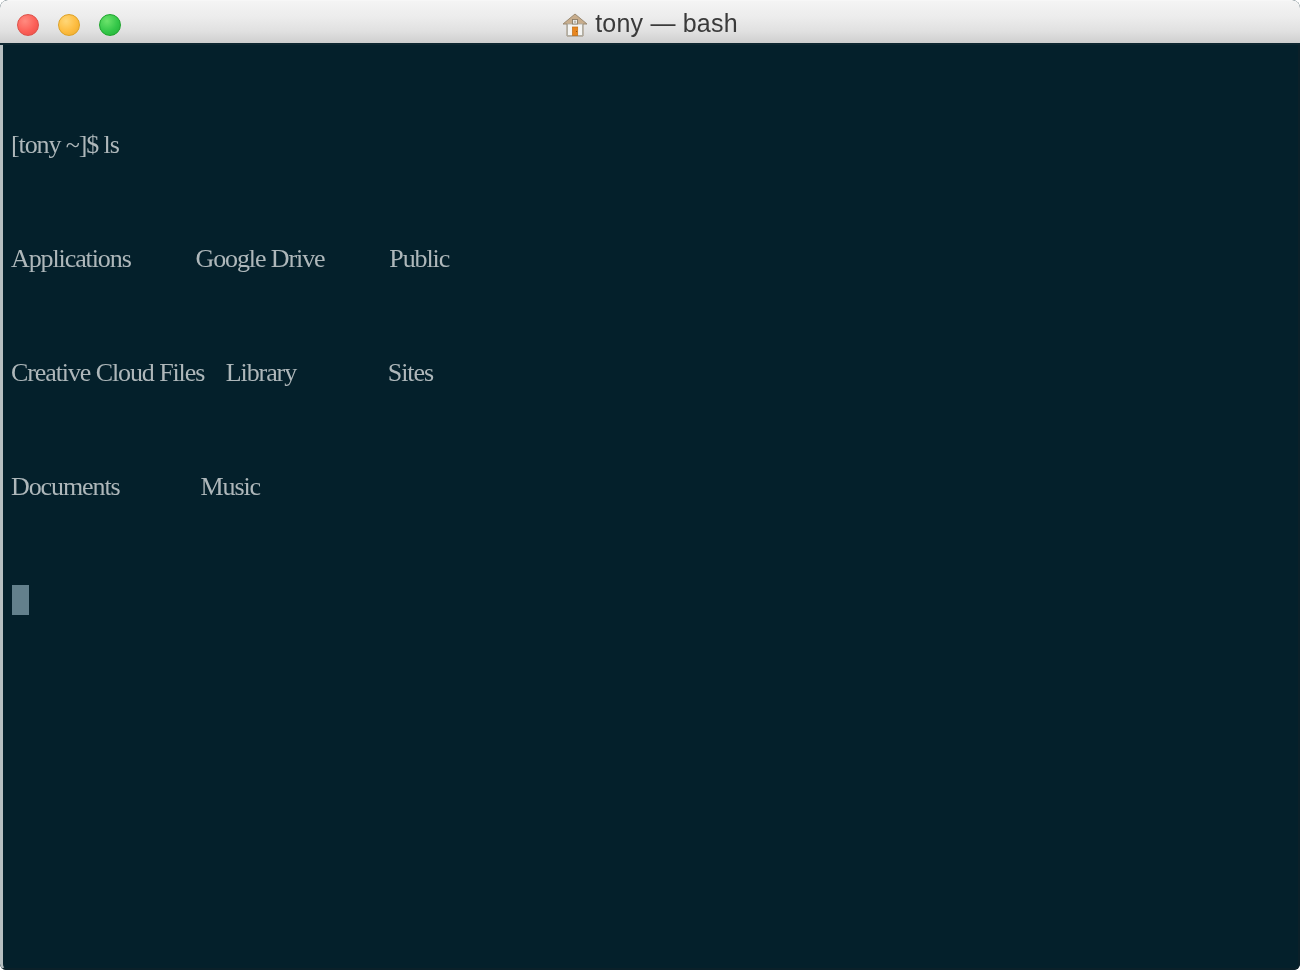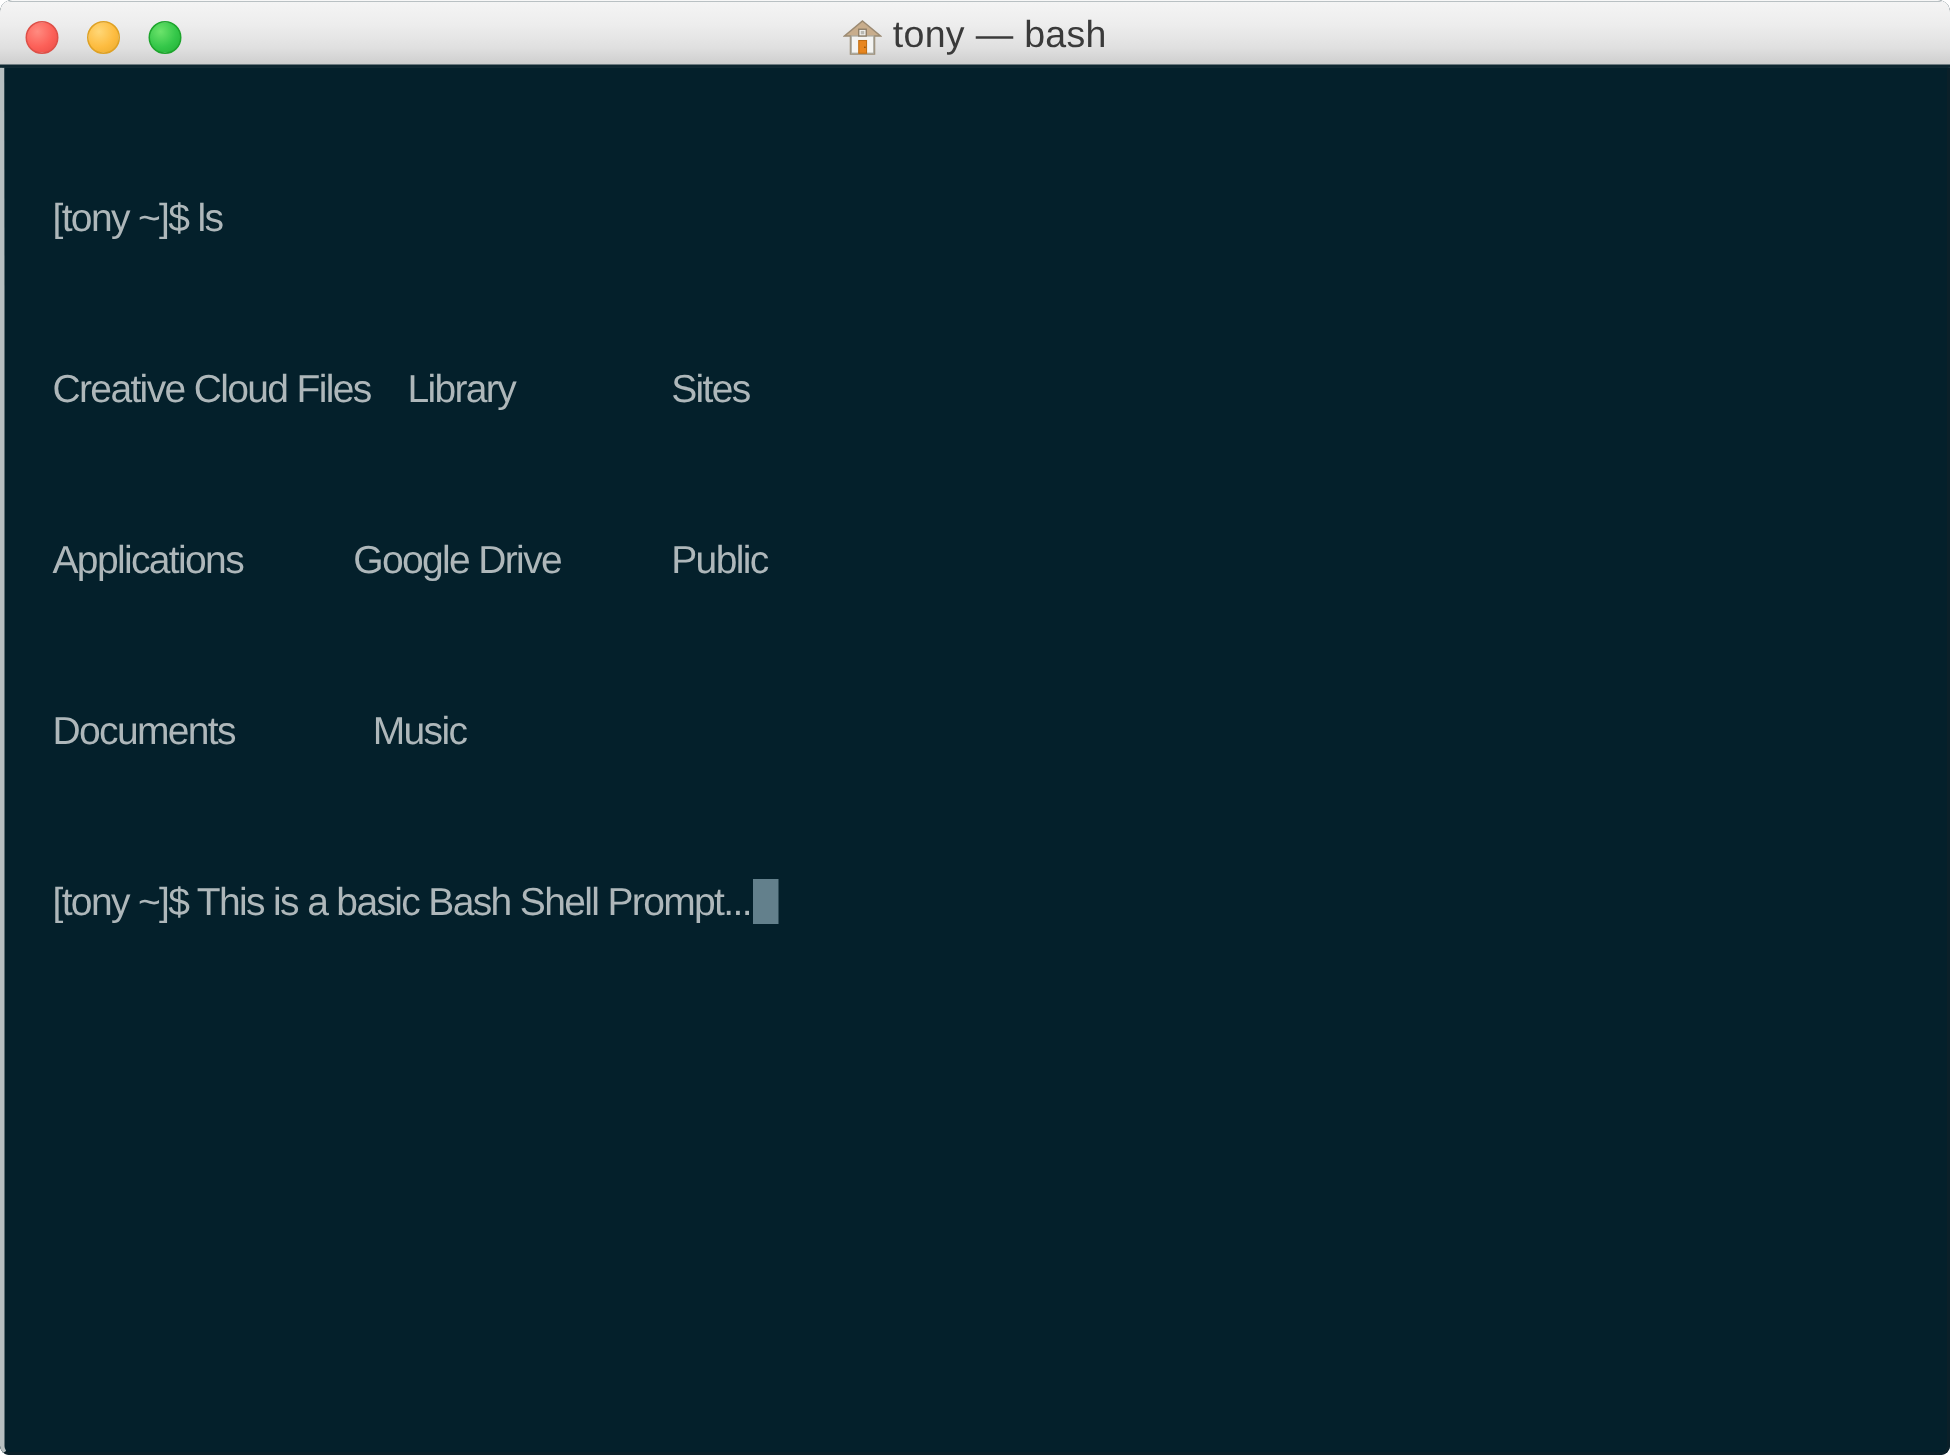--- a/index.html
+++ b/index.html
@@ -118,27 +118,26 @@
     box-sizing: border-box;
     overflow: hidden;
   }
 
   .screen {
     position: absolute;
     left: 8px;
     top: 5px;
     right: 0;
     bottom: 0;
-    font-family: Liberation Sans, sans-serif;
+    font-family: Liberation Serif, serif;
     font-size: 26px;
     line-height: 38px;
     color: #aeb7ba;
     white-space: pre;
     letter-spacing: -1.1px;
-    margin-left: 24px;
   }
   .line {
     height: 38px;
     white-space: pre;
     position: relative;
   }
   .cursor {
     display: inline-block;
     width: 17px;
     height: 30px;
@@ -172,20 +171,20 @@
         </svg>
       </span>
       <span class="window-title">tony — bash</span>
     </div>
 
   </div>
 
   <div class="terminal">
     <div class="screen">
       <div class="line">[tony ~]$ ls</div>
+      <div class="line">Applications            Google Drive            Public</div>
       <div class="line">Creative Cloud Files    Library                 Sites</div>
-      <div class="line">Applications            Google Drive            Public</div>
       <div class="line">Documents               Music</div>
-      <div class="line"><span>[tony ~]$ This is a basic Bash Shell Prompt...</span><span class="cursor"></span></div>
+      <div class="line"><span class="cursor"></span></div>
     </div>
   </div>
 
 </div>
 
 </body></html>

